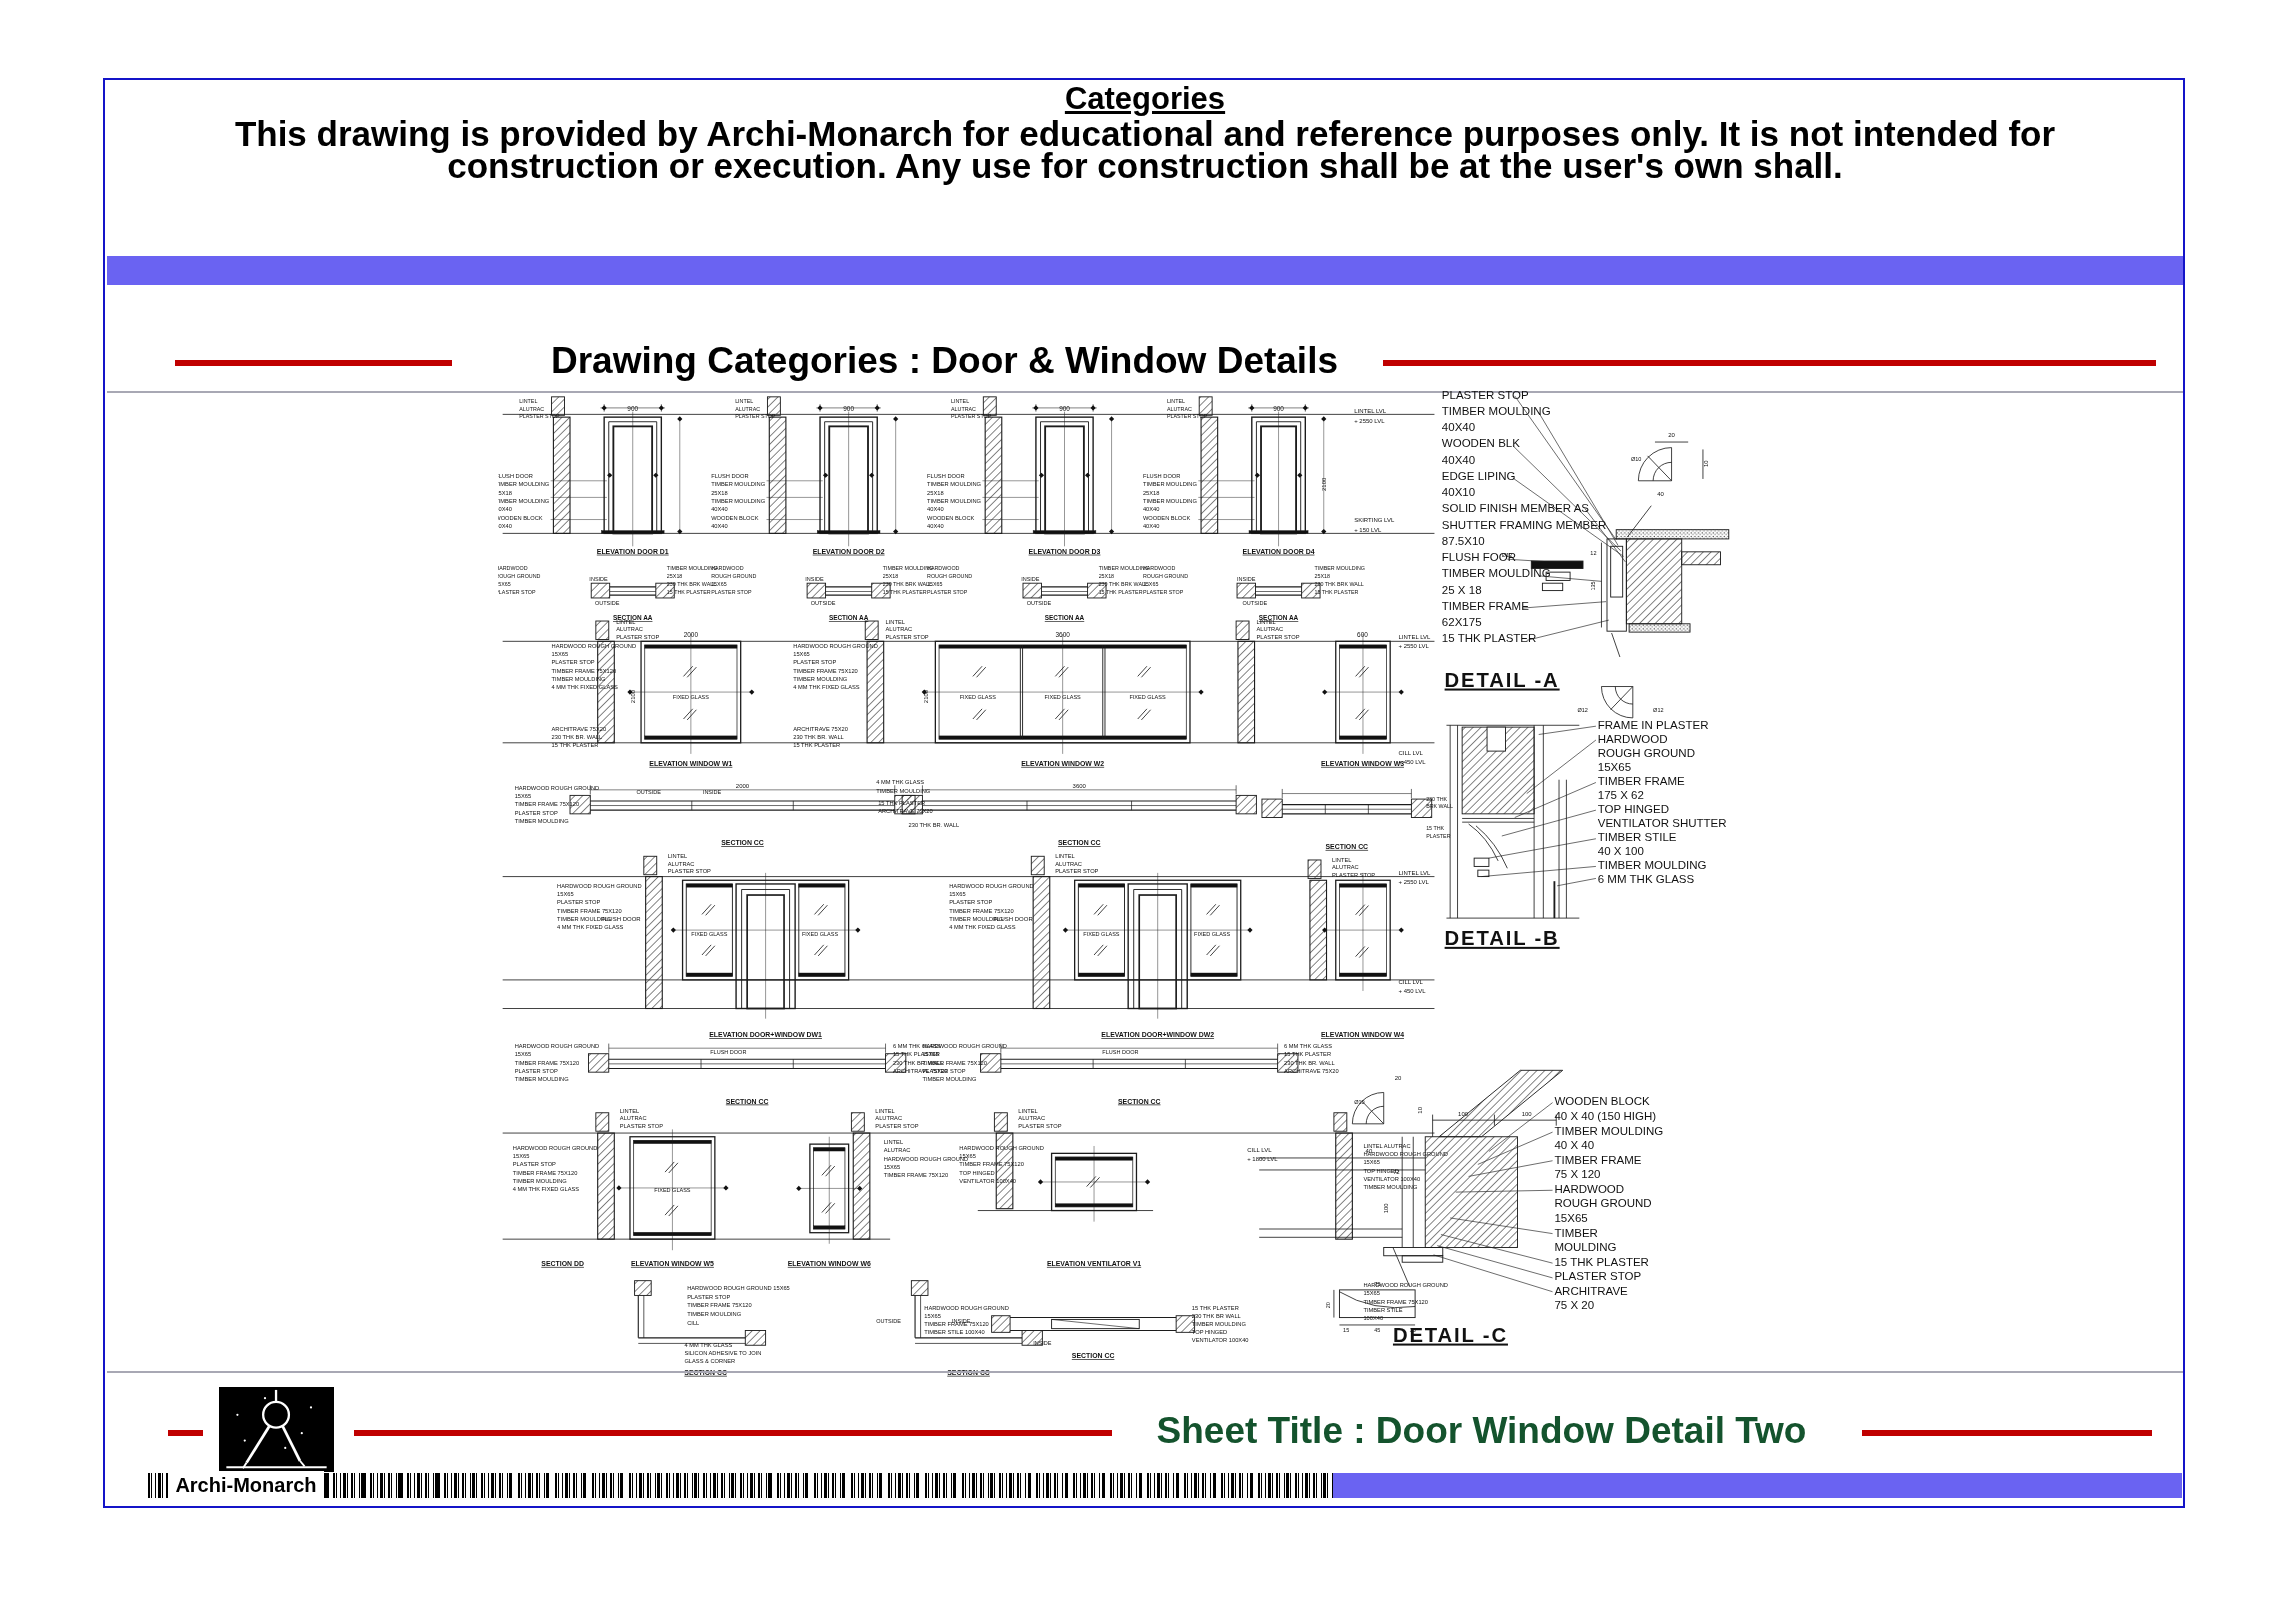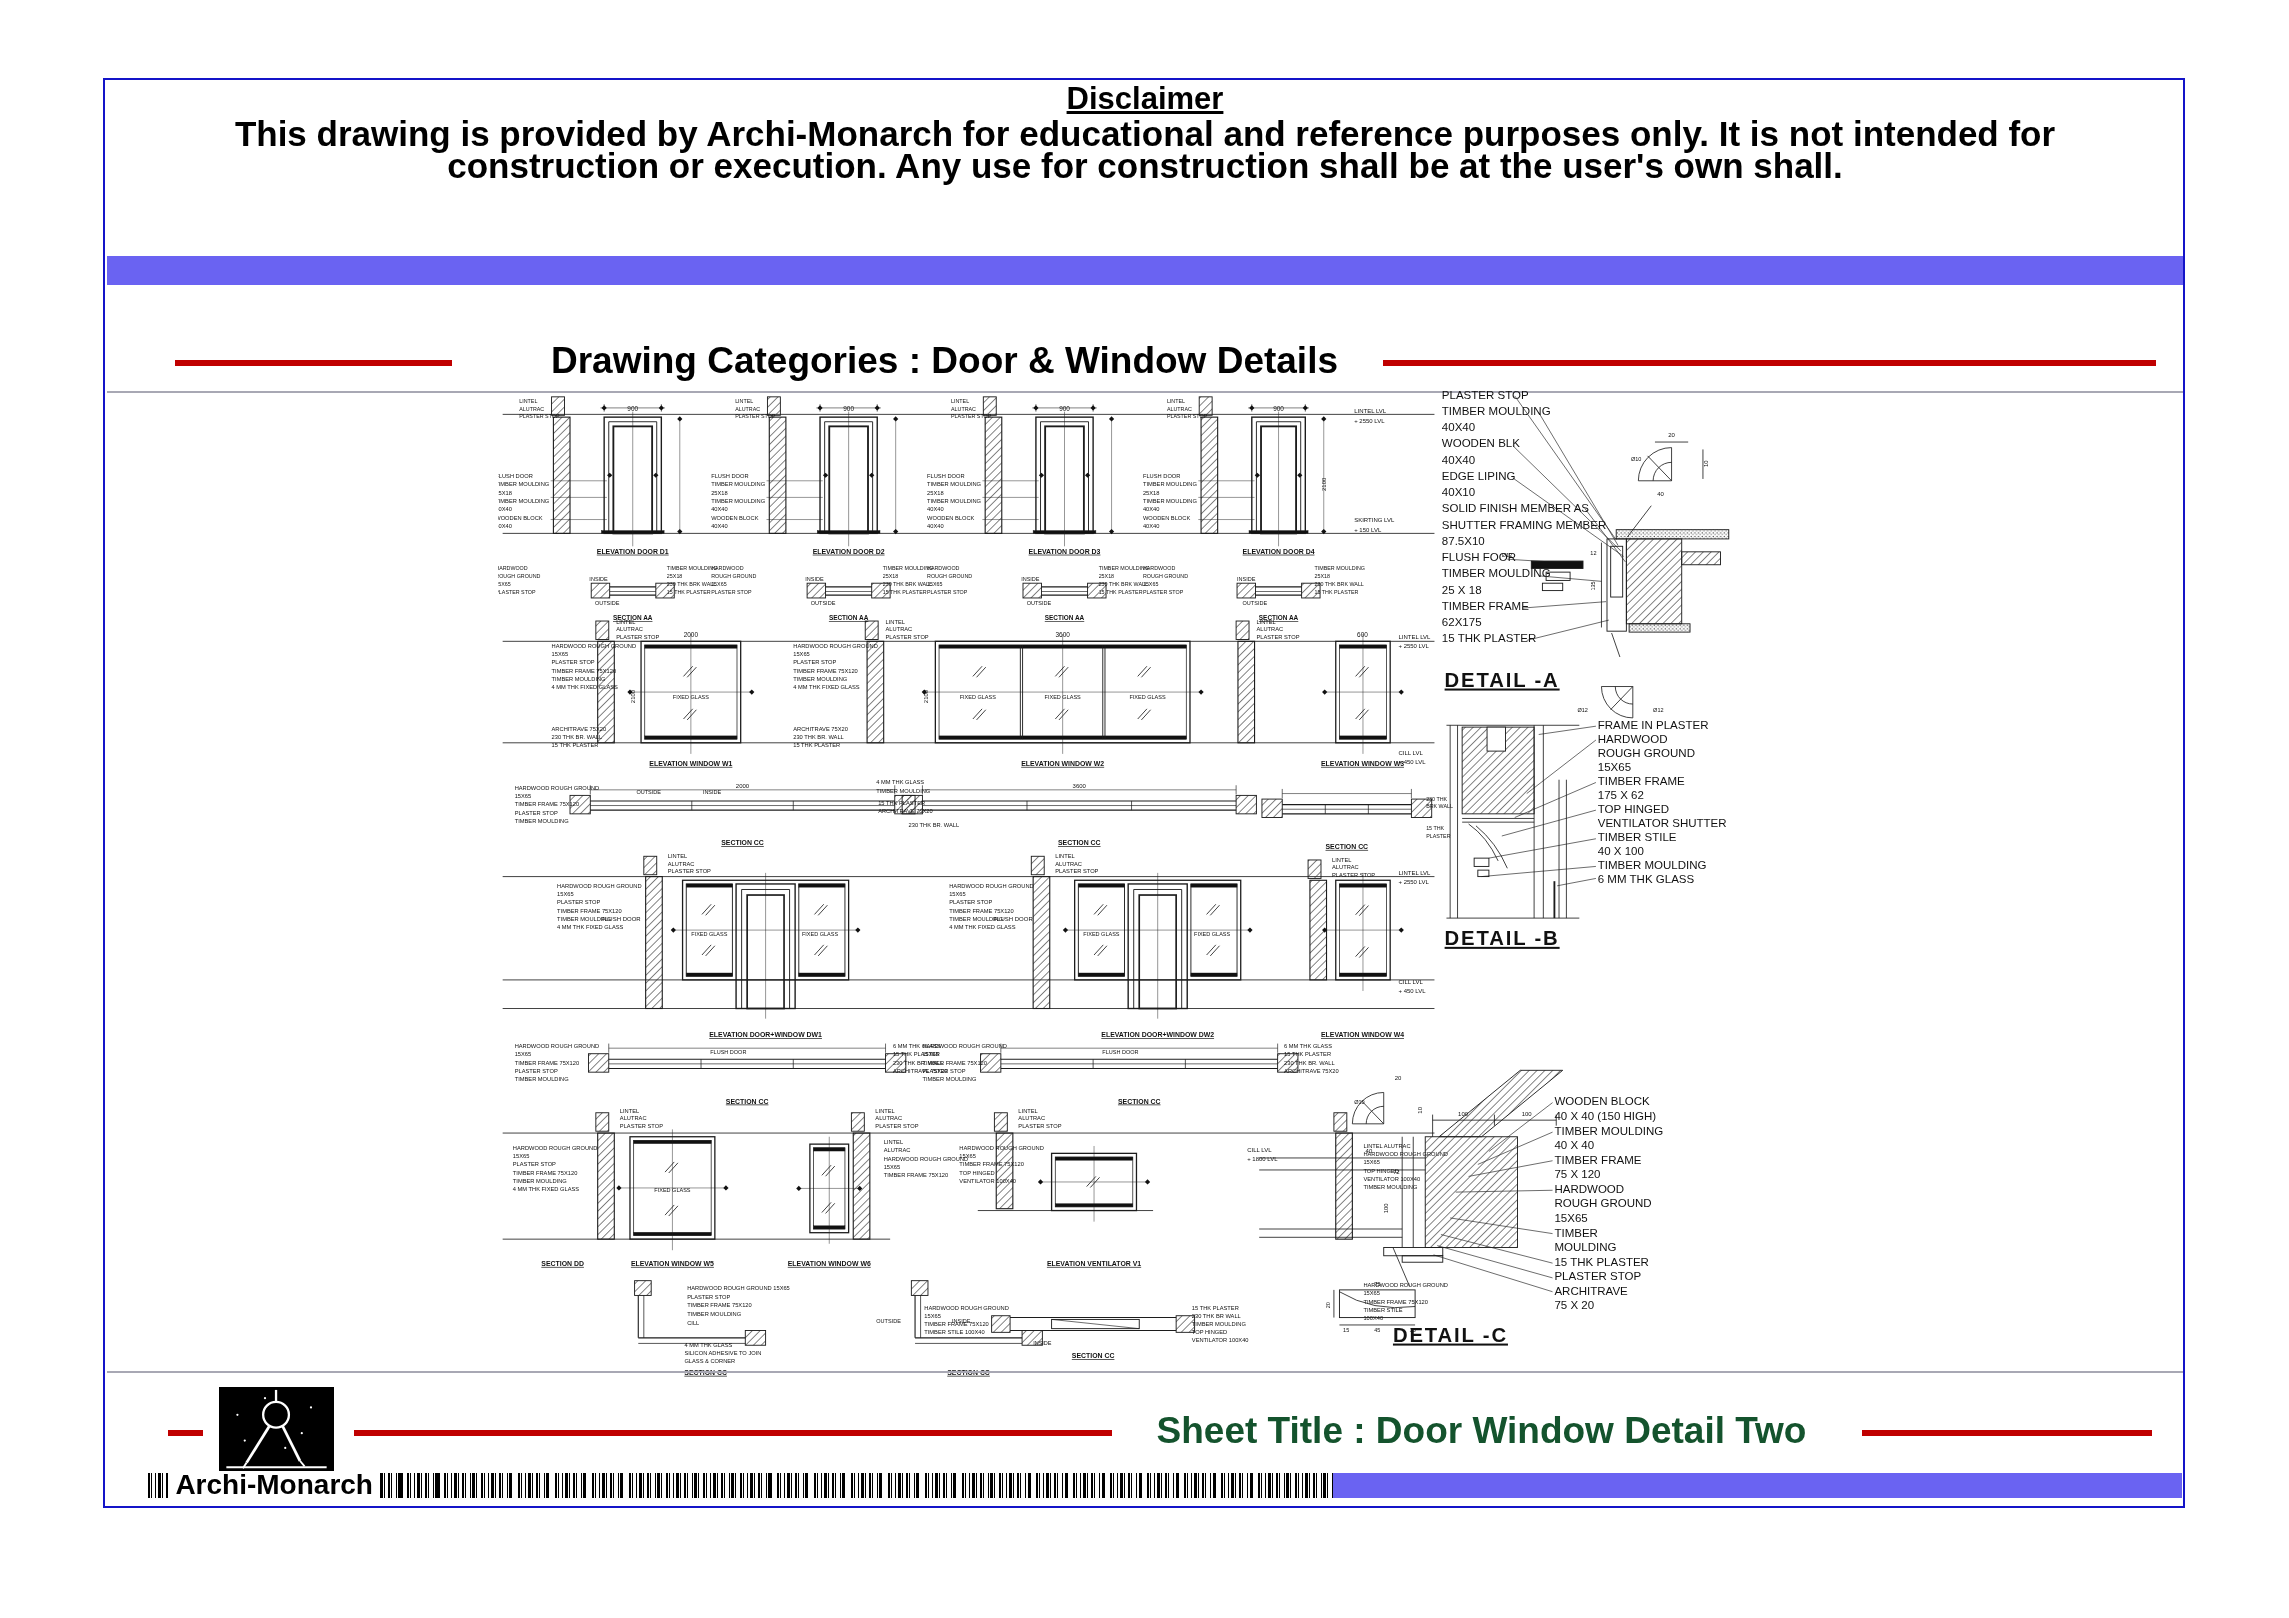--- a/index.html
+++ b/index.html
@@ -25,33 +25,33 @@
                font-size:37px;font-weight:bold;color:#14532d;}
   .rl-sh-dash{left:168px;top:1430px;width:35px;}
   .rl-sh-main{left:354px;top:1430px;width:758px;}
   .rl-sh-r{left:1862px;top:1430px;width:290px;}
   .logo{position:absolute;left:219px;top:1387px;width:115px;height:85px;background:#000;}
   .barcode{position:absolute;left:148px;top:1473px;width:1185px;height:25px;
     background:repeating-linear-gradient(90deg,#000 0,#000 1.8px,#fff 1.8px,#fff 2.8px,#000 2.8px,#000 3.7px,
       #fff 3.7px,#fff 7.4px,#000 7.4px,#000 8.3px,#fff 8.3px,#fff 10px,#000 10px,#000 13px,#fff 13px,#fff 14px,
       #000 14px,#000 14.8px,#fff 14.8px,#fff 18.5px);}
   .brand{position:absolute;left:168px;top:1471px;height:28px;background:#fff;
-         padding:0 7.4px;font-size:28px;font-weight:bold;line-height:28px;color:#000;white-space:nowrap;}
+         padding:0 7.4px;font-size:20px;font-weight:bold;line-height:28px;color:#000;white-space:nowrap;}
   .bar-bot{position:absolute;left:1333px;top:1473px;width:849px;height:25px;background:#6a63f2;}
   svg text{font-family:"Liberation Sans",sans-serif;fill:#111;}
   .draw{position:absolute;left:498px;top:383px;}
 </style>
 </head>
 <body>
 
 <div class="page">
   <div class="frame"></div>
 
   <div class="disc-title">
-    <span>Disclaimer</span>
+    <span>Categories</span>
   </div>
   <div class="disc-line disc-1">This drawing is provided by Archi-Monarch for educational and reference purposes only. It is not intended for</div>
   <div class="disc-line disc-2">construction or execution. Any use for construction shall be at the user's own shall.</div>
 
   <div class="bar-top"></div>
 
   <div class="redline rl-cat-l"></div>
   <div class="cat-title">Drawing Categories : Door &amp; Window Details</div>
   <div class="redline rl-cat-r"></div>
   <div class="gray-rule gr-1"></div>

